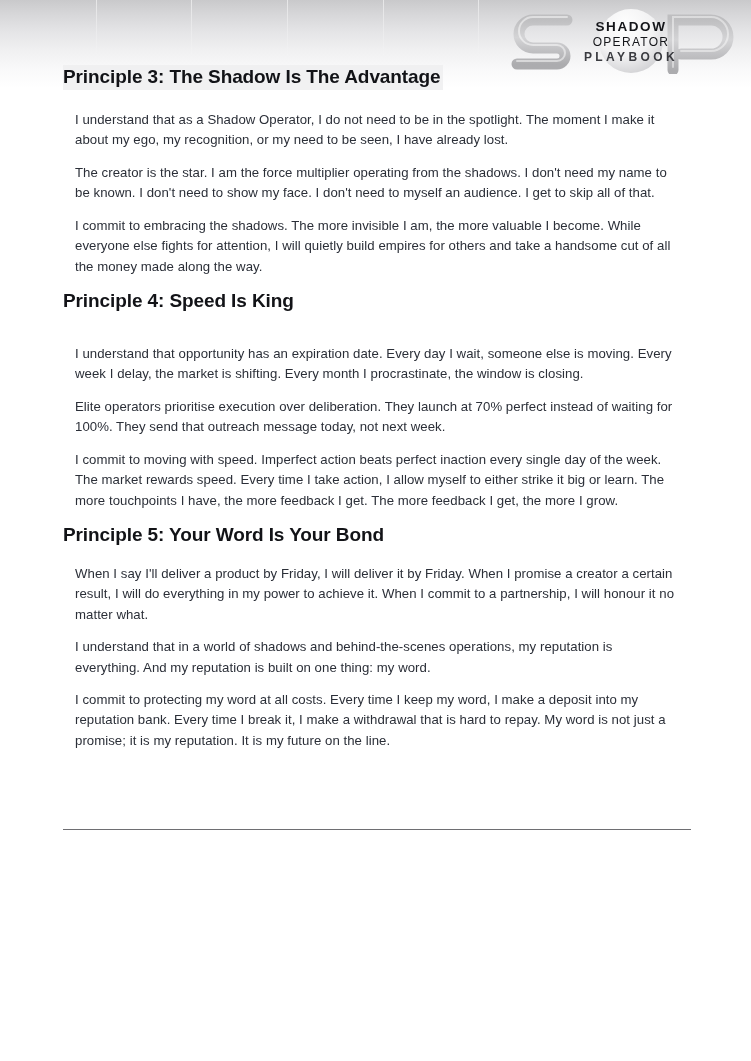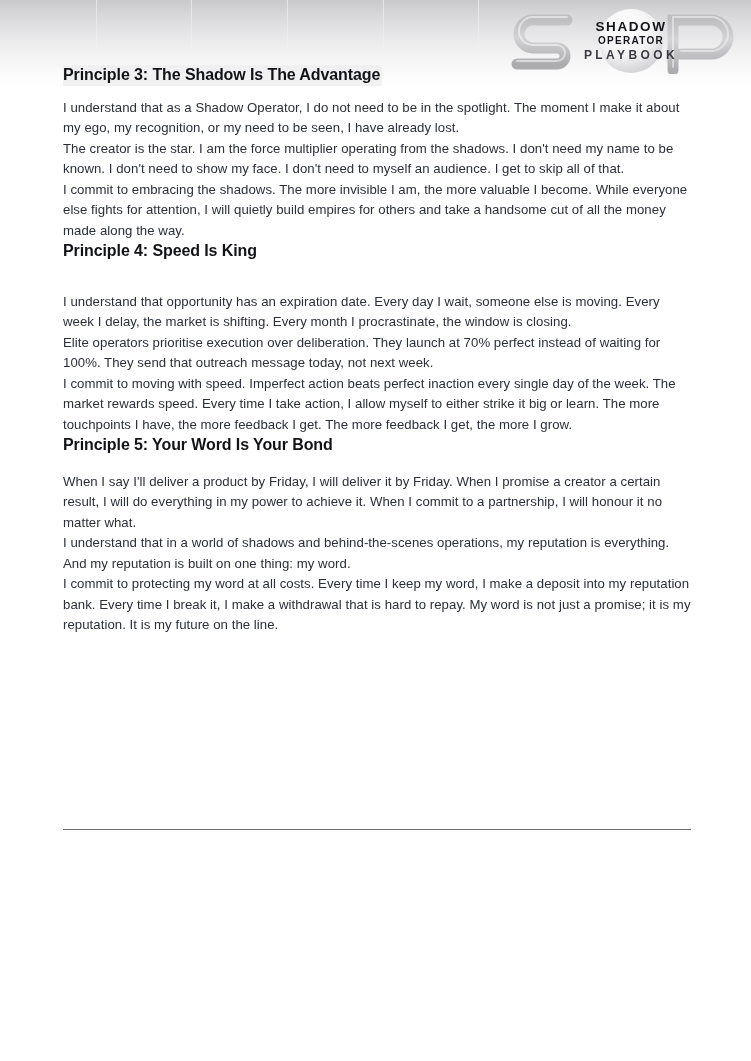--- a/index.html
+++ b/index.html
@@ -67,22 +67,22 @@
     color: #15161a;
     line-height: 1;
   }
   .logo-line1 {
     font-size: 13.5px;
     font-weight: bold;
     letter-spacing: 1.6px;
     display: block;
   }
   .logo-line2 {
-    font-size: 10px;
-    font-weight: bold;
+    font-size: 12px;
+    font-weight: normal;
     letter-spacing: 1.3px;
     display: block;
     margin-top: 2px;
   }
   .logo-line3 {
     font-size: 12px;
     font-weight: bold;
     letter-spacing: 3.4px;
     display: block;
     margin-top: 3px;
@@ -91,40 +91,40 @@
 
   
   .doc {
     position: absolute;
     left: 63px;
     top: 0;
     width: 629px;
   }
 
   h2.principle {
-    font-size: 16px;
+    font-size: 19px;
     font-weight: bold;
     color: #121317;
     margin: 0;
     padding: 0;
     line-height: 1.3;
     letter-spacing: -0.1px;
   }
   h2.principle.first {
     position: absolute;
     top: 65px;
     left: 0;
     background: rgba(238,238,240,0.85);
     padding-right: 2px;
   }
 
   p.body {
     font-size: 13.2px;
     color: #2b2f38;
-    margin: 0;
+    margin: 12px;
     line-height: 1.55;
     letter-spacing: 0.05px;
   }
 
   .block { margin-bottom: 15px; }
   .gap-before-heading { margin-top: 24px; }
 
   .flow { position: absolute; top: 98px; left: 0; width: 629px; }
 
   .rule {

